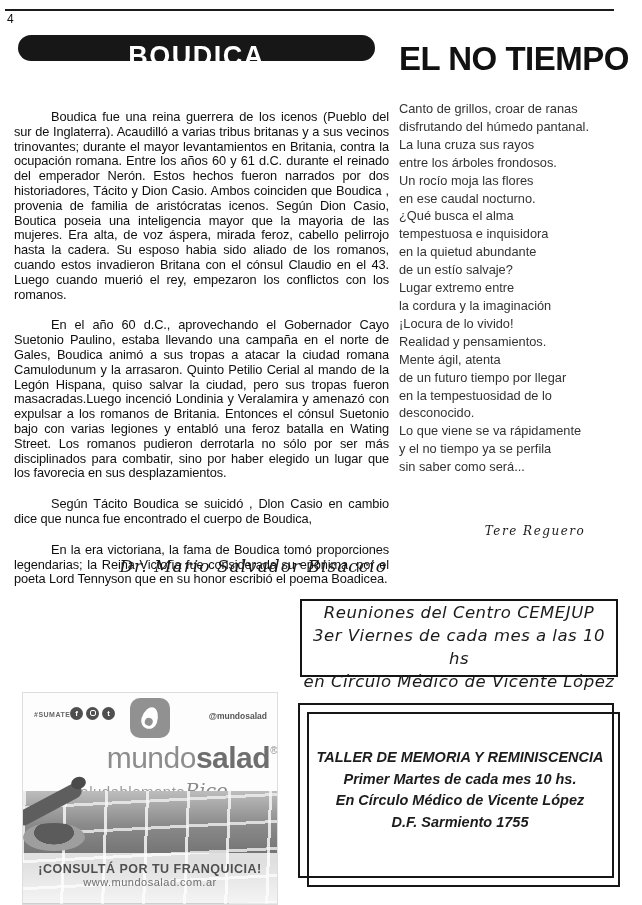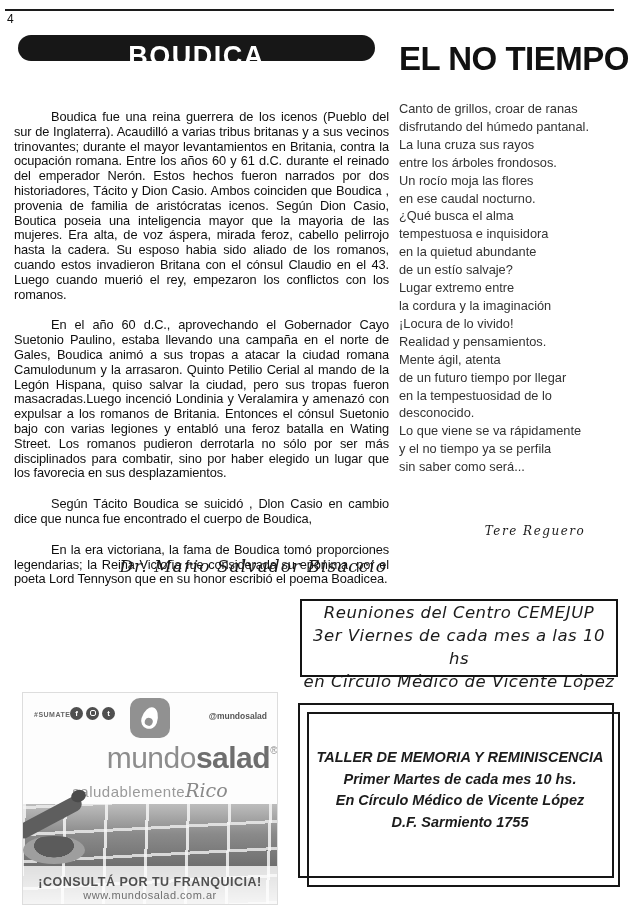--- a/index.html
+++ b/index.html
@@ -61,21 +61,21 @@
               background:#919191; border-radius:50%; }
   .ad-handle { position:absolute; right:10px; top:18px; font-size:8.5px; font-weight:bold; color:#555; }
   .ad-brand { position:absolute; left:0; right:0; top:48px; text-align:right;
               font-size:30px; letter-spacing:-0.5px; color:#8d8d8d; }
   .ad-brand .bold { font-weight:bold; color:#6e6e6e; }
   .ad-brand .reg { font-size:10px; vertical-align:14px; color:#8d8d8d; }
   .ad-tagline { position:absolute; left:0; right:0; top:86px; text-align:center;
                 font-size:15px; color:#9a9a9a; letter-spacing:0.5px; }
   .ad-tagline .script { font-family:"DejaVu Serif", serif; font-style:italic;
                         font-size:19px; color:#8a8a8a; letter-spacing:0; }
-  .ad-photo { position:absolute; left:0; right:0; top:83px; bottom:0; margin-top:28px;
+  .ad-photo { position:absolute; left:0; right:0; top:83px; bottom:0; margin-top:15px;
               background:
                 repeating-linear-gradient(92deg, rgba(245,245,245,0.85) 0 3px, rgba(0,0,0,0) 3px 41px),
                 repeating-linear-gradient(-3deg, rgba(240,240,240,0.8) 0 3px, rgba(0,0,0,0) 3px 27px),
                 linear-gradient(180deg,#bdbdbd 0%, #8a8a8a 30%, #6f6f6f 62%, #cfcfcf 100%); }
   .arm { position:absolute; left:-10px; top:6px; width:72px; height:15px; background:#5e5e5e;
          border-radius:8px; transform:rotate(-28deg); }
   .hand { position:absolute; left:48px; top:-14px; width:15px; height:12px; background:#4a4a4a;
           border-radius:50%; transform:rotate(-20deg); }
   .bowl { position:absolute; left:0px; top:32px; width:62px; height:28px;
           background:radial-gradient(ellipse at 50% 35%, #5b5b5b 0 45%, #9e9e9e 46% 100%);

